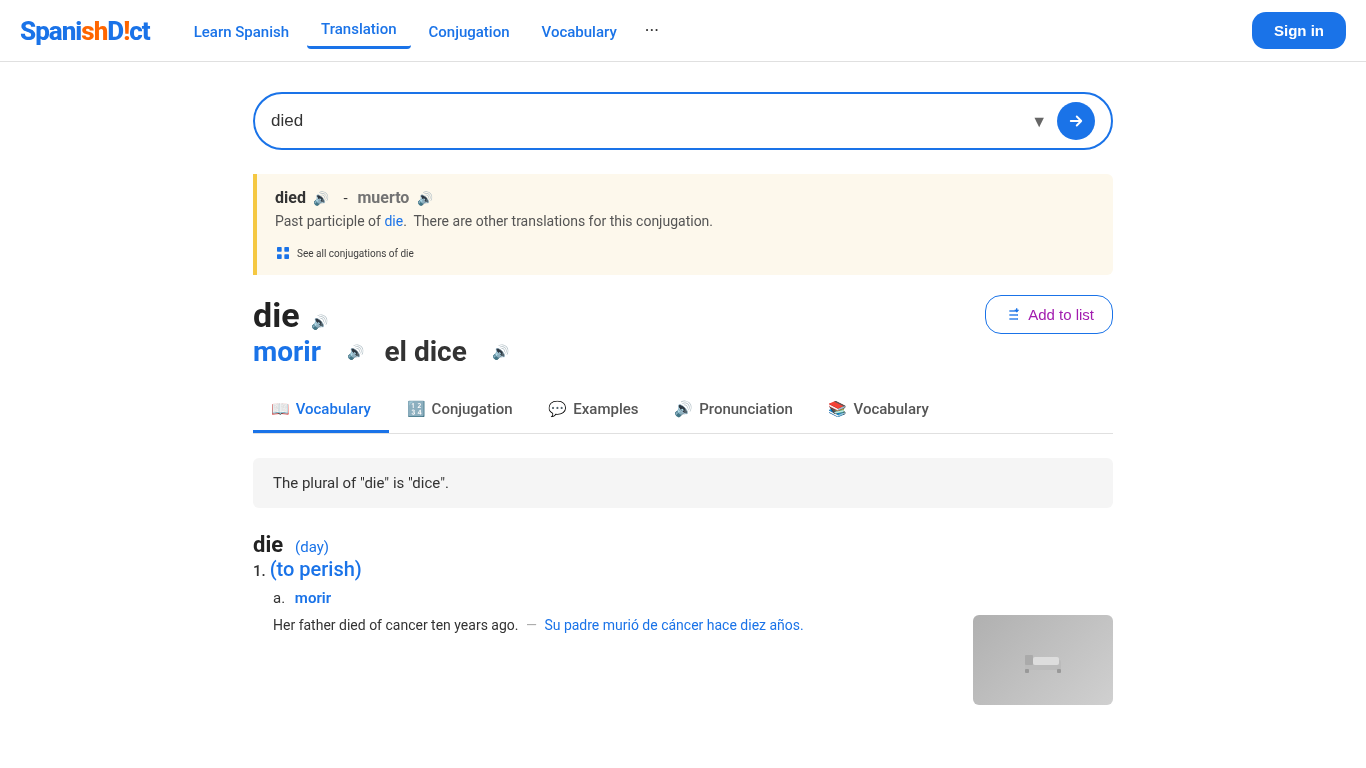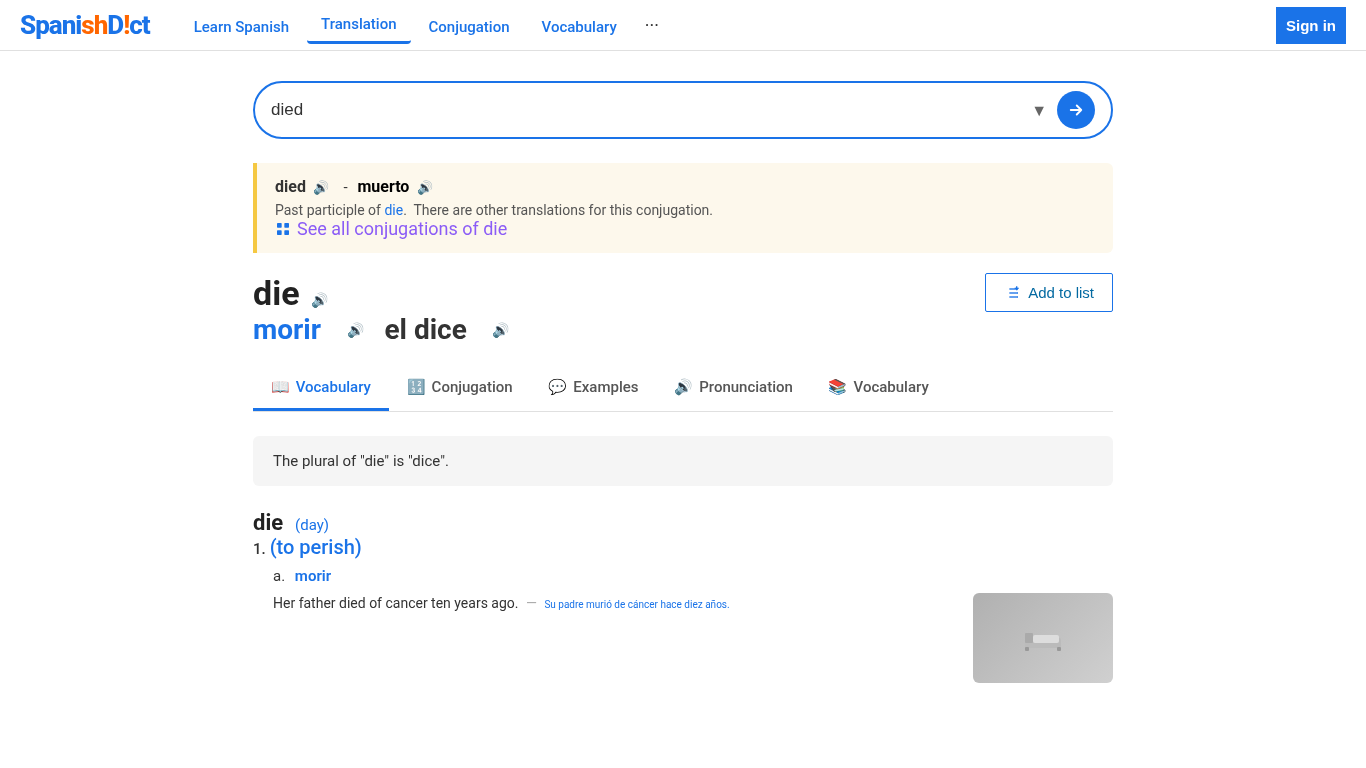--- a/index.html
+++ b/index.html
@@ -3,21 +3,21 @@
   <meta charset="utf-8">
   <style>
     * { box-sizing: border-box; margin: 0; padding: 0; }
     body { font-family: -apple-system, BlinkMacSystemFont, 'Segoe UI', Roboto, Arial, sans-serif; background: #fff; color: #333; font-size: 16px; }
 
     
     .header {
       display: flex;
       align-items: center;
       padding: 0 20px;
-      height: 51px;
+      height: 62px;
       border-bottom: 1px solid #e0e0e0;
       background: #fff;
     }
     .logo {
       font-size: 26px;
       font-weight: 800;
       color: #1a73e8;
       margin-right: 30px;
       letter-spacing: -1px;
     }
@@ -40,22 +40,22 @@
     .nav-more {
       padding: 8px 10px;
       color: #333;
       font-size: 18px;
       cursor: pointer;
     }
     .sign-in-btn {
       background: #1a73e8;
       color: #fff;
       border: none;
-      padding: 10px 10px;
-      border-radius: 0;
+      padding: 10px 22px;
+      border-radius: 14px;
       font-size: 15px;
       font-weight: 600;
       cursor: pointer;
     }
 
     
     .main { max-width: 900px; margin: 0 auto; padding: 30px 20px; }
 
     
     .search-container {
@@ -106,31 +106,31 @@
       color: #333;
     }
     .conjugation-banner .word-en {
       font-weight: 700;
       font-size: 16px;
     }
     .conjugation-banner .dash { margin: 0 6px; color: #333; }
     .conjugation-banner .word-es {
       font-weight: 700;
       font-size: 16px;
-      color: #000000;
+      color: #737373;
     }
     .conjugation-banner .sound-icon {
       color: #1a73e8;
       font-size: 13px;
       margin: 0 4px;
       cursor: pointer;
     }
     .conjugation-banner p { margin-top: 6px; font-size: 14px; color: #555; }
     .conjugation-banner a { color: #1a73e8; text-decoration: none; }
-    .conjugation-link { display: flex; align-items: center; gap: 6px; margin-top: 0; color: #8b5cf6; font-size: 18px; cursor: pointer; }
+    .conjugation-link { display: flex; align-items: center; gap: 6px; margin-top: 16px; color: #404040; font-size: 10px; cursor: pointer; }
     .conjugation-link svg { width: 16px; height: 16px; fill: #1a73e8; }
 
     
     .word-header {
       display: flex;
       align-items: flex-start;
       justify-content: space-between;
     }
     .word-title {
       font-size: 34px;
@@ -142,23 +142,23 @@
       font-size: 14px;
       margin-left: 8px;
       cursor: pointer;
     }
     .add-to-list-btn {
       display: flex;
       align-items: center;
       gap: 8px;
       border: 1.5px solid #1a73e8;
       background: #fff;
-      color: #0369a1;
+      color: #a21caf;
       padding: 10px 18px;
-      border-radius: 2px;
+      border-radius: 16px;
       font-size: 15px;
       font-weight: 500;
       cursor: pointer;
     }
 
     
     .translations {
       display: flex;
       align-items: center;
       gap: 20px;
@@ -240,21 +240,21 @@
     .sub-sense { margin: 8px 0 0 20px; font-size: 15px; }
     .sub-letter { color: #333; margin-right: 6px; }
     .sub-word { color: #1a73e8; font-weight: 600; }
     .example-row {
       display: flex;
       align-items: flex-start;
       gap: 20px;
       margin-top: 8px;
     }
     .example-text { font-size: 14px; color: #333; flex: 1; line-height: 1.5; }
-    .example-translation { font-size: 10px; color: #1a73e8; }
+    .example-translation { font-size: 14px; color: #1a73e8; }
     .example-dash { color: #aaa; margin: 0 4px; }
     .image-placeholder {
       width: 140px;
       height: 90px;
       background: #ccc;
       border-radius: 6px;
       flex-shrink: 0;
       overflow: hidden;
       display: flex;
       align-items: center;

